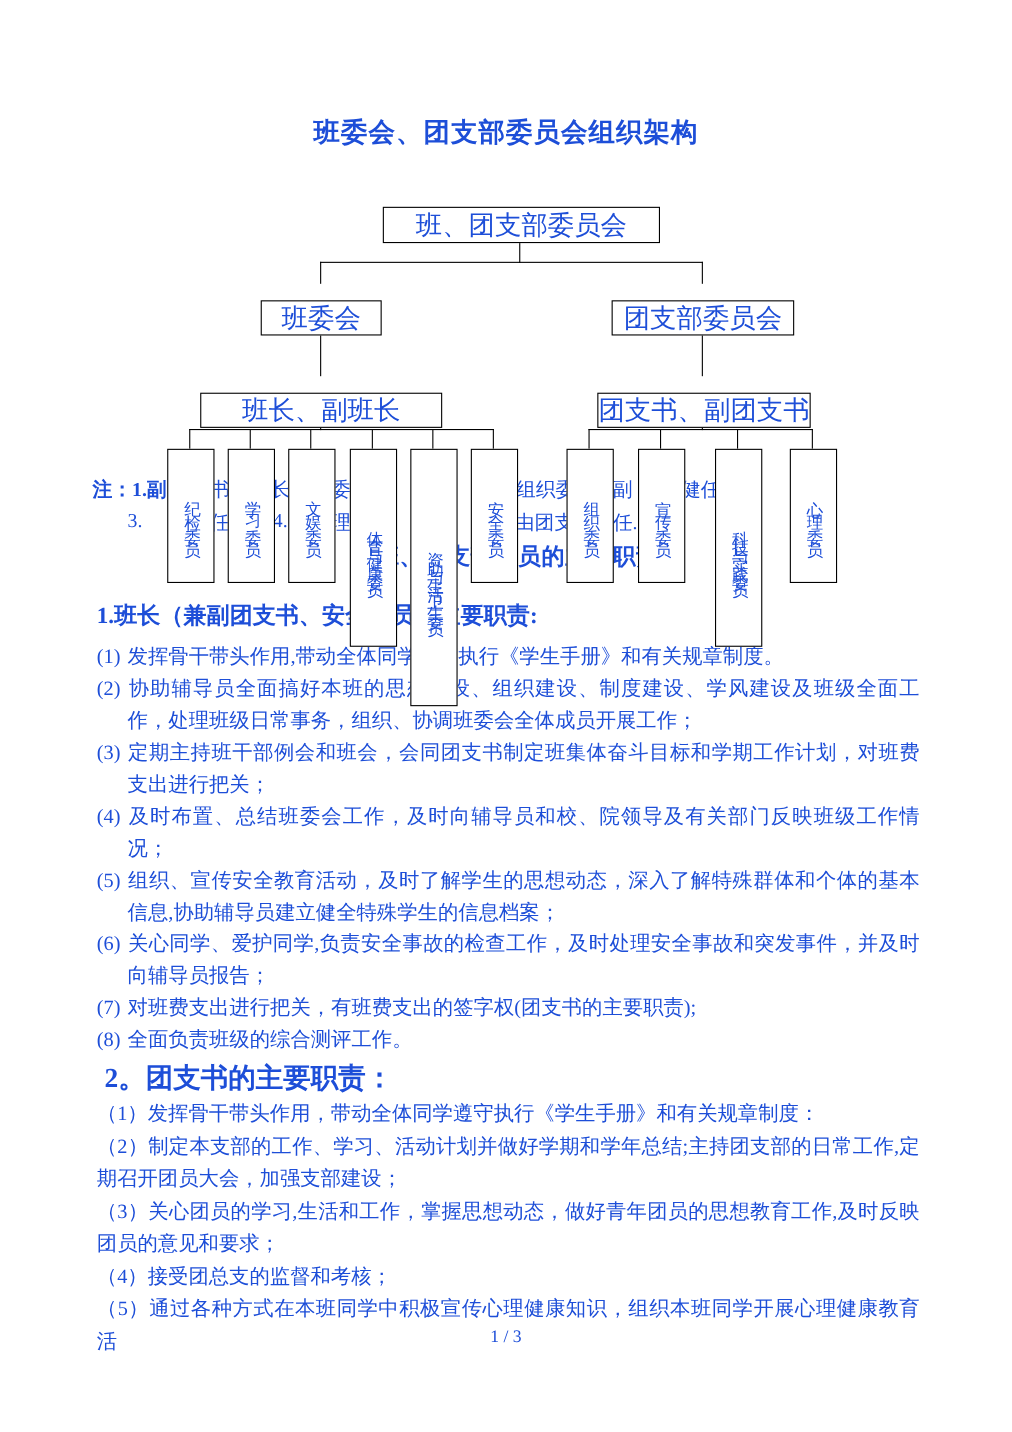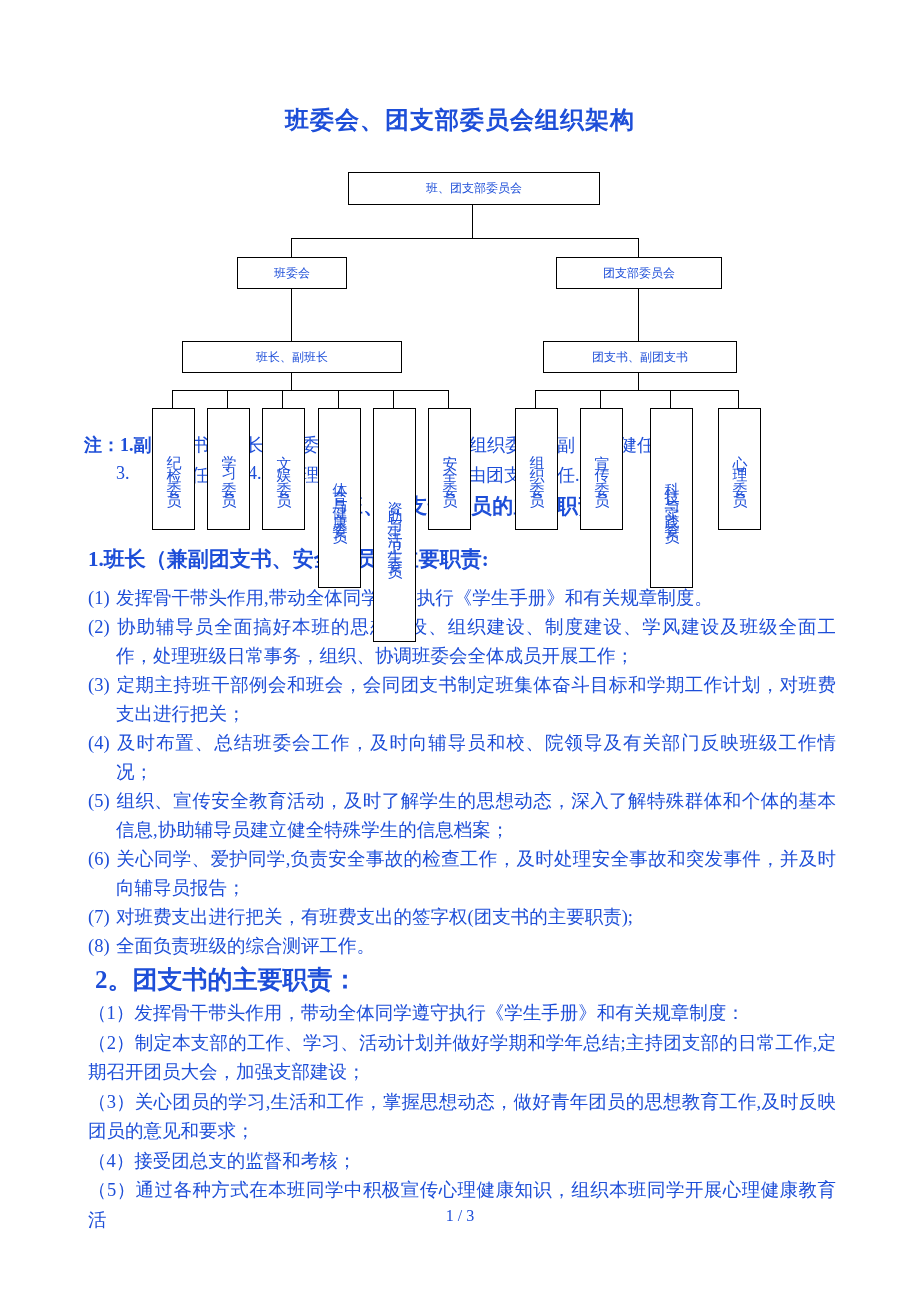--- a/index.html
+++ b/index.html
@@ -3,21 +3,21 @@
 <meta charset="utf-8">
 <style>
   html,body{margin:0;padding:0;background:#ffffff;}
   .page{position:relative;width:920px;height:1302px;background:#fff;color:#1d4ed8;
         font-family:"Liberation Serif","DejaVu Serif",serif;overflow:hidden;margin:0 auto;}
   .title{position:absolute;top:104px;left:0;right:0;text-align:center;
          font-size:24px;font-weight:bold;letter-spacing:1px;}
   
   .chart-layer{position:absolute;left:0;top:0;width:920px;height:1302px;z-index:2;pointer-events:none;}
   .cbox{position:absolute;border:1px solid #000;background:#fff;display:flex;
-        align-items:center;justify-content:center;font-size:12px;white-space:nowrap;}
+        align-items:center;justify-content:center;font-size:24px;white-space:nowrap;margin-top:16px;}
   .vbox{position:absolute;border:1px solid #000;background:#fff;
         writing-mode:vertical-rl;text-orientation:upright;text-align:center;
         display:flex;align-items:center;justify-content:center;font-size:15px;}
   .ls4{letter-spacing:13px;}
   .ls7{letter-spacing:8px;}
   .ls9{letter-spacing:8px;}
   .hline,.vline{position:absolute;background:#000;}
   .hline{height:1px;}
   .vline{width:1px;}
   

